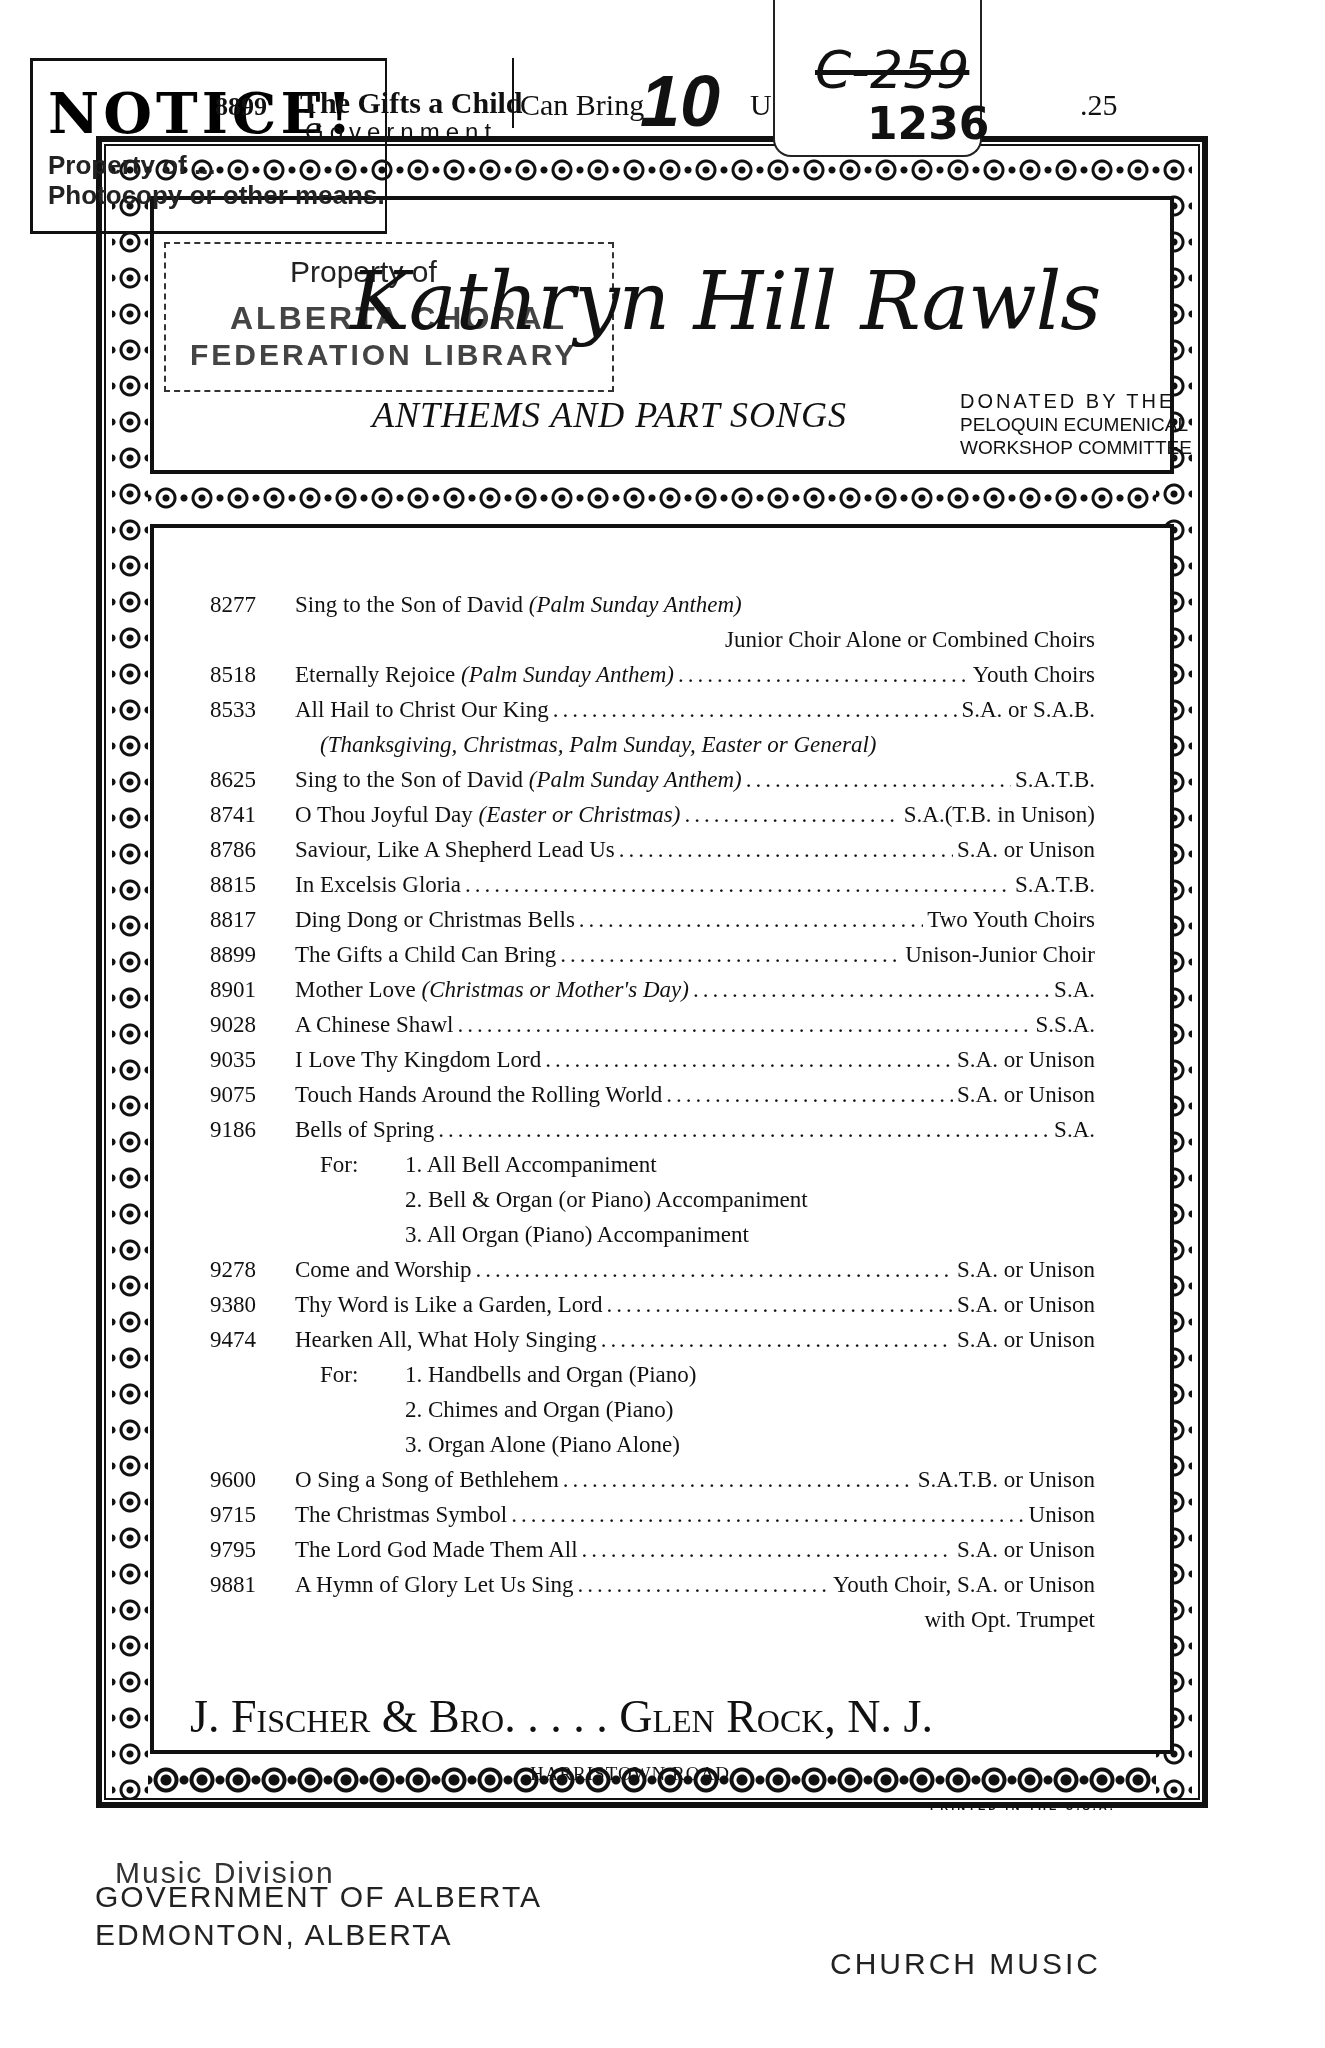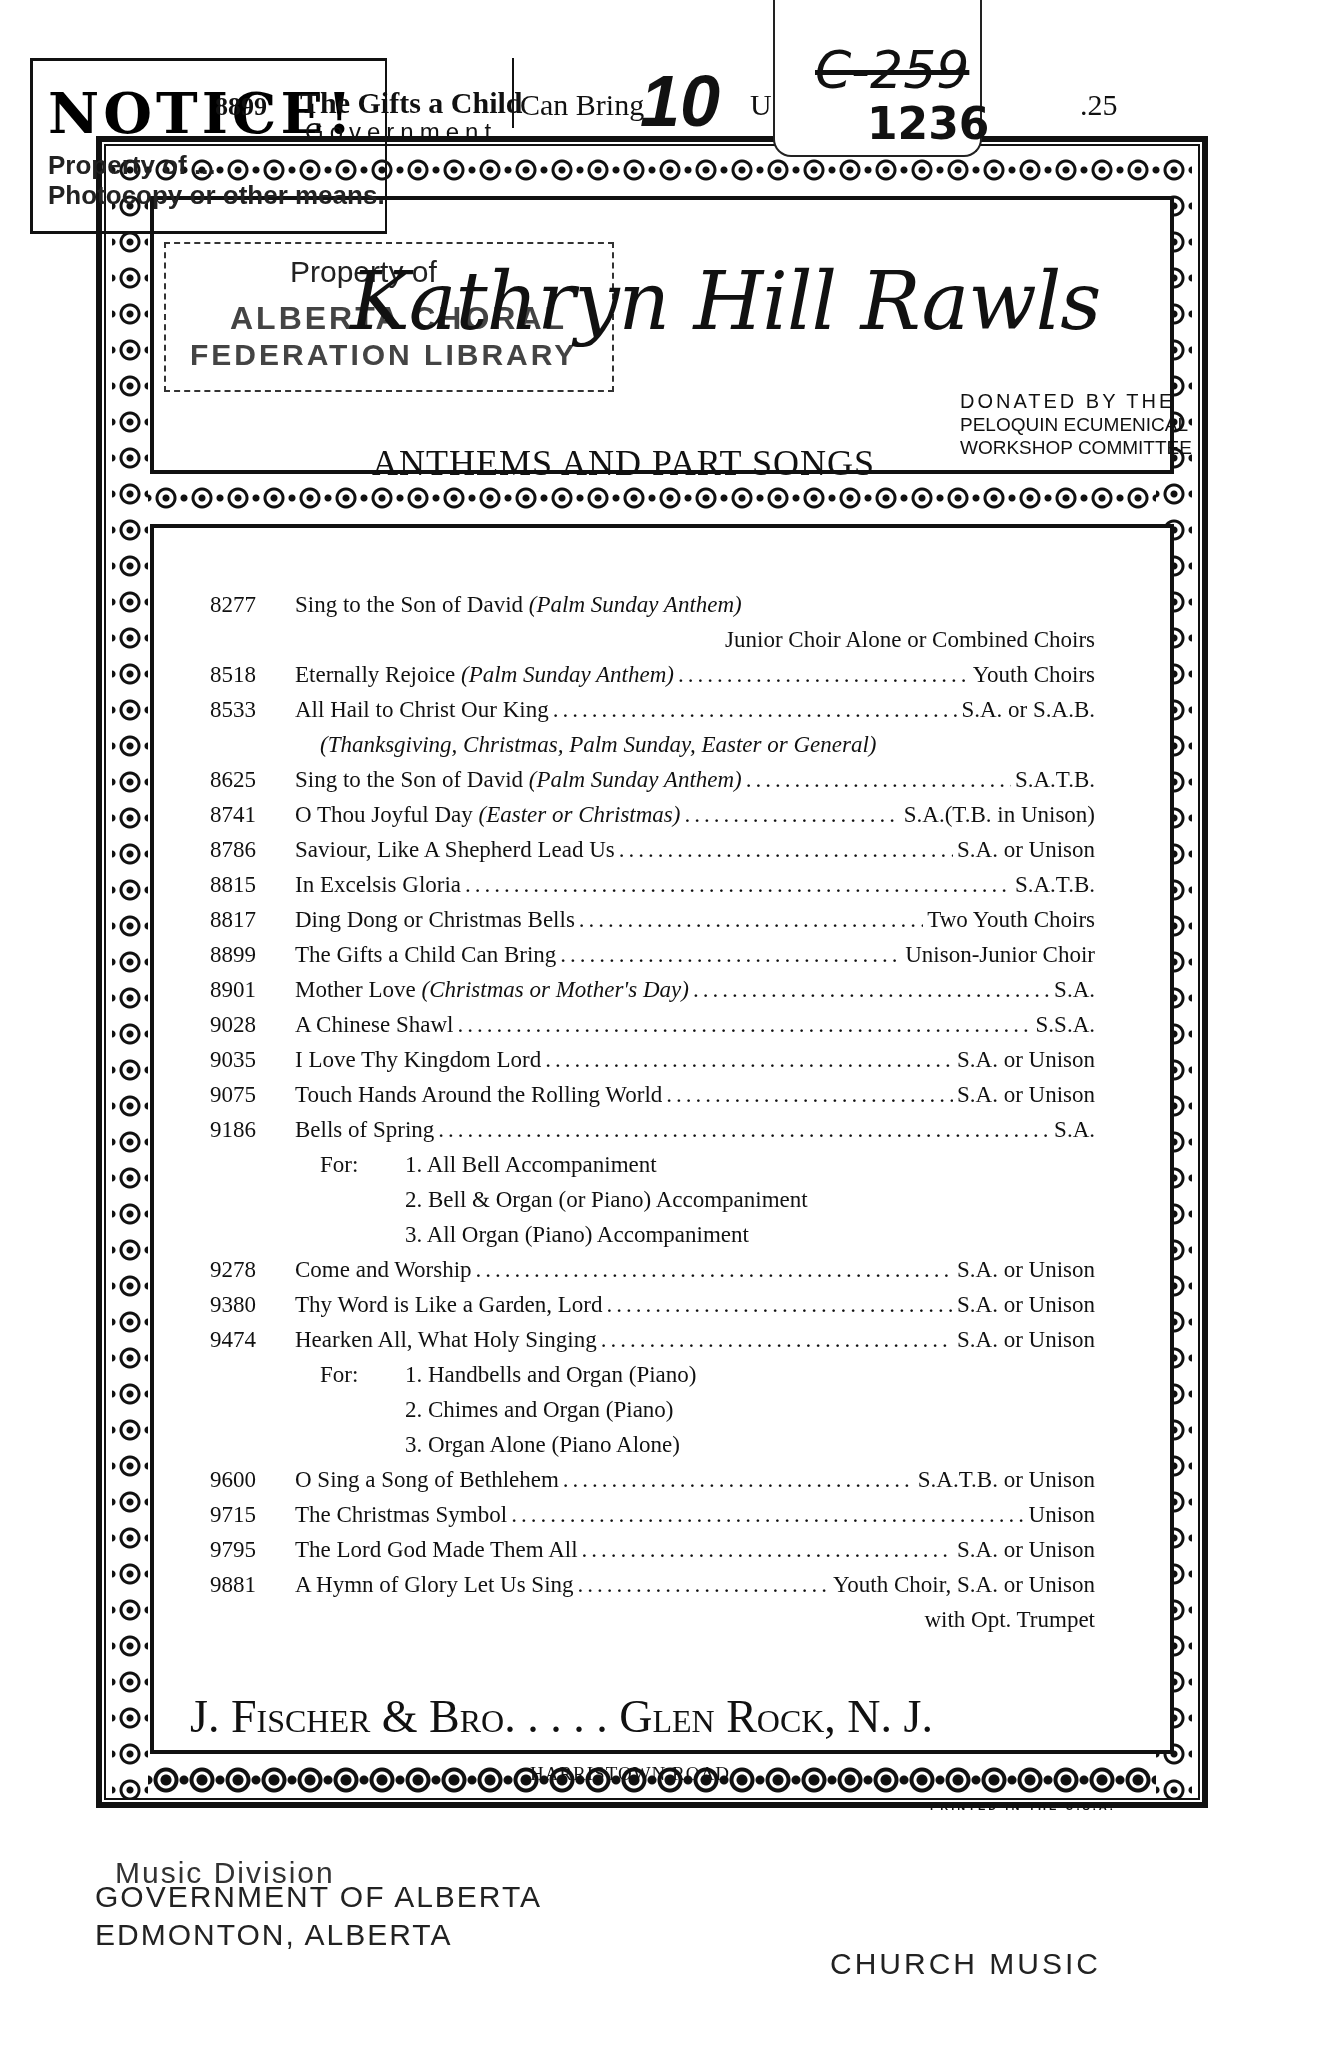--- a/index.html
+++ b/index.html
@@ -39,21 +39,21 @@
       radial-gradient(circle at 0% 50%, #111 0 4px, transparent 5px),
       radial-gradient(circle at 100% 50%, #111 0 4px, transparent 5px); }
 
   
   .header-panel { position: absolute; left: 150px; top: 196px; width: 1024px; height: 278px; border: 4px solid #111; box-sizing: border-box; background: #fff; }
   .stamp-box { position: absolute; left: 164px; top: 242px; width: 450px; height: 150px; border: 2px dashed #333; box-sizing: border-box; }
   .stamp-l1 { position: absolute; left: 290px; top: 255px; font-family: "Liberation Sans", sans-serif; font-size: 30px; color: #222; }
   .stamp-l2 { position: absolute; left: 230px; top: 300px; font-family: "Liberation Sans", sans-serif; font-size: 32px; font-weight: bold; letter-spacing: 3px; color: #444; }
   .stamp-l3 { position: absolute; left: 190px; top: 338px; font-family: "Liberation Sans", sans-serif; font-size: 30px; font-weight: bold; letter-spacing: 3px; color: #444; text-align: right; }
   .composer { position: absolute; left: 350px; top: 255px; font-family: "DejaVu Serif", serif; font-style: italic; font-size: 80px; letter-spacing: -1px; white-space: nowrap; z-index: 3; }
-  .subtitle { position: absolute; left: 372px; top: 394px; font-family: "Liberation Serif", serif; font-size: 36px; letter-spacing: 1px; white-space: nowrap; margin-top: 48px; }
+  .subtitle { position: absolute; left: 372px; top: 394px; font-family: "Liberation Serif", serif; font-style: italic; font-size: 36px; letter-spacing: 1px; white-space: nowrap; }
   .donated { position: absolute; left: 960px; top: 366px; font-family: "Liberation Sans", sans-serif; font-size: 19px; line-height: 23px; white-space: nowrap; z-index: 4; }
   .donated .d1 { letter-spacing: 3px; font-size: 20px; margin-top: 24px; }
 
   
   .body-panel { position: absolute; left: 150px; top: 524px; width: 1024px; height: 1230px; border: 4px solid #111; box-sizing: border-box; background: #fff; }
   .catalog { position: absolute; left: 210px; top: 592px; width: 885px; font-family: "Liberation Serif", serif; font-size: 23px; }
   .row { position: relative; height: 35px; display: flex; align-items: baseline; white-space: nowrap; }
   .num { width: 85px; flex: none; }
   .ttl { flex: none; }
   .ttl .it { font-style: italic; }

